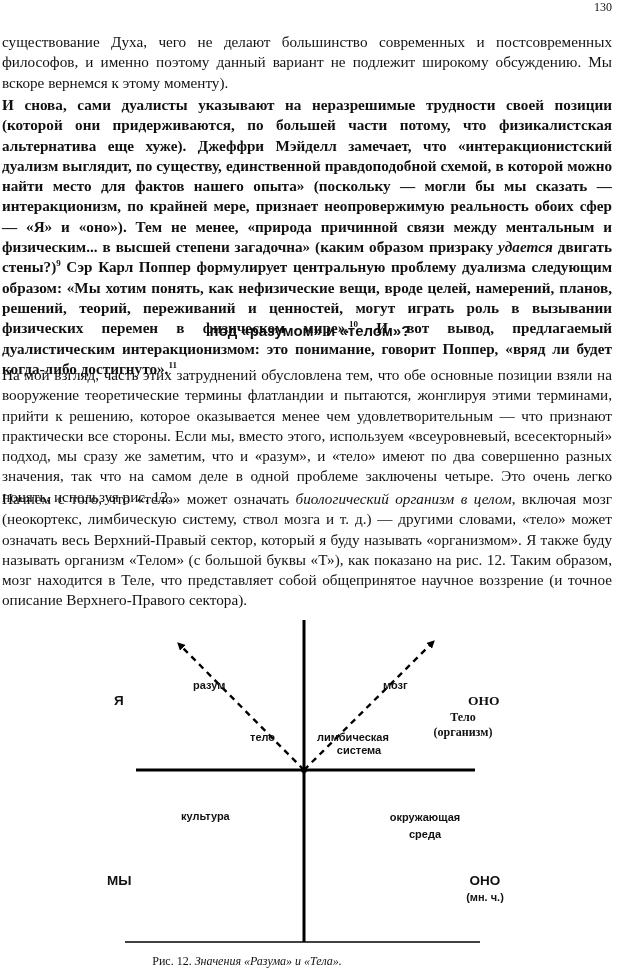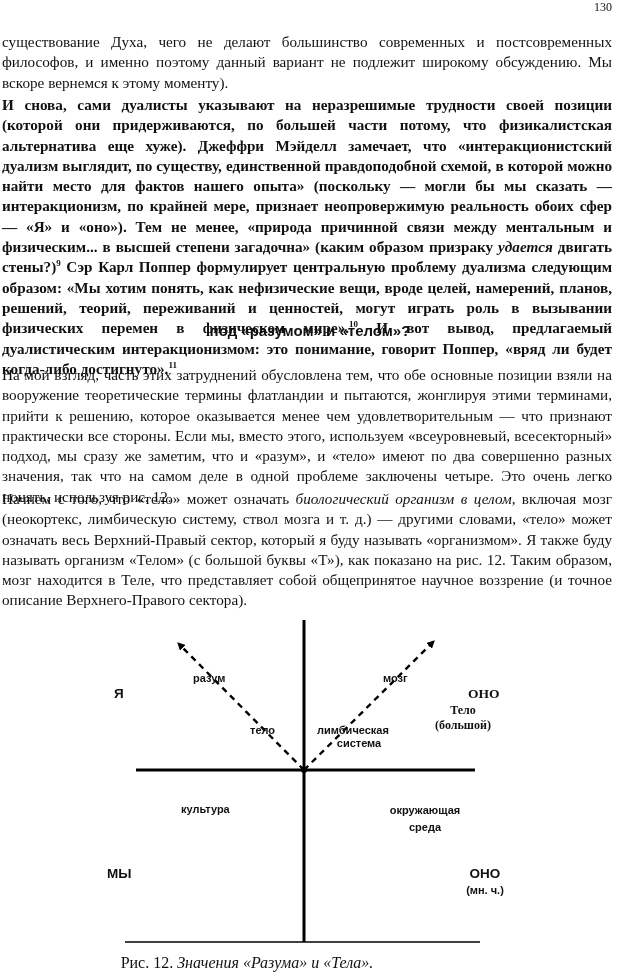--- a/index.html
+++ b/index.html
@@ -12,24 +12,24 @@
   .text sup { font-size: 9px; line-height: 0; }
   #p1 { top: 32px; }
   #p2 { top: 95px; font-weight: bold; }
   .heading { position: absolute; left: 0; width: 620px; top: 321px; text-align: center;
              font-family: "Liberation Sans", "DejaVu Sans", sans-serif; font-weight: bold;
              font-size: 15px; line-height: 20px; }
   #p3 { top: 365px; }
   #p4 { top: 489px; }
   .fig { position: absolute; left: 0; top: 0; width: 620px; height: 977px; pointer-events: none; }
   .lbl { position: absolute; font-family: "Liberation Sans", "DejaVu Sans", sans-serif;
-         font-weight: bold; font-size: 11px; line-height: 13px; text-align: center; white-space: nowrap; }
+         font-weight: bold; font-size: 11px; line-height: 13px; text-align: center; white-space: nowrap; margin-top: 7px; }
   .lbl.big { font-size: 13.5px; }
   .lbl.serif { font-family: "Liberation Serif", "DejaVu Serif", serif; }
-  .caption { position: absolute; top: 954px; left: 0; width: 494px; text-align: center; font-size: 16px; }
+  .caption { position: absolute; top: 954px; left: 0; width: 494px; text-align: center; font-size: 12px; }
   .caption em { font-style: italic; }
 </style>
 </head>
 <body>
 
 <div class="page-num">130</div>
 
 <div class="text" id="p1">
   <p>существование Духа, чего не делают большинство современных и постсовременных философов, и именно поэтому данный вариант не подлежит широкому обсуждению. Мы вскоре вернемся к этому моменту).</p>
 </div>
@@ -73,21 +73,21 @@
 <div class="lbl" style="left:193px; top:672px;">разум</div>
 <div class="lbl" style="left:250px; top:724px;">тело</div>
 <div class="lbl" style="left:383px; top:672px;">мозг</div>
 <div class="lbl" style="left:308px; top:724px; width:90px;">
   <div>лимбическая</div>
   <div style="padding-left:12px;">система</div>
 </div>
 <div class="lbl big serif" style="left:468px; top:687px;">ОНО</div>
 <div class="lbl serif" style="left:418px; top:703px; width:90px; font-size:12px; line-height:15px;">
   <div>Тело</div>
-  <div>(большой)</div>
+  <div>(организм)</div>
 </div>
 
 <div class="lbl" style="left:181px; top:803px;">культура</div>
 <div class="lbl" style="left:380px; top:802px; width:90px; line-height:17px;">
   <div>окружающая</div>
   <div>среда</div>
 </div>
 <div class="lbl big" style="left:107px; top:867px;">МЫ</div>
 <div class="lbl big" style="left:455px; top:866px; width:60px; line-height:16px;">
   <div>ОНО</div>

